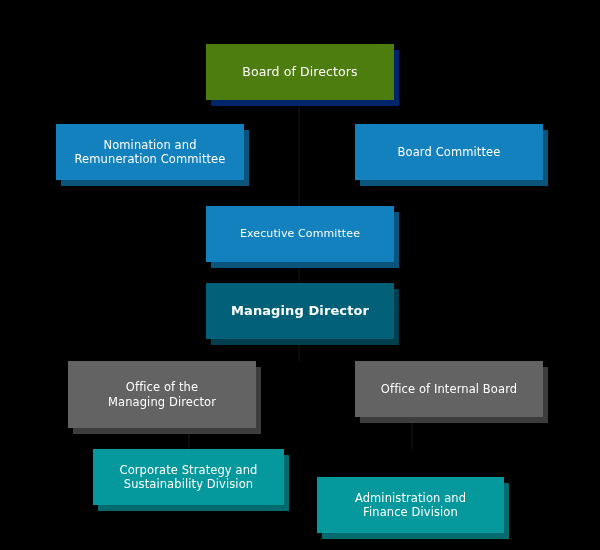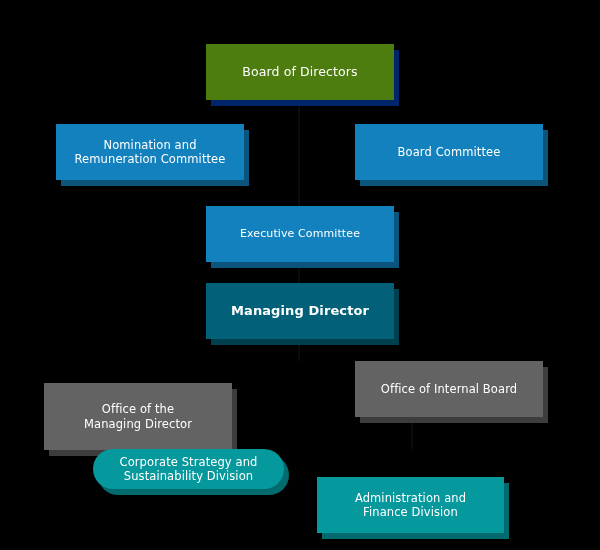--- a/index.html
+++ b/index.html
@@ -54,20 +54,20 @@
     <div class="connector" style="left: 298px; top: 262px; width: 2px; height: 21px;"></div>
     <div class="connector" style="left: 298px; top: 339px; width: 2px; height: 22px;"></div>
     <div class="connector" style="left: 188px; top: 417px; width: 2px; height: 32px;"></div>
     <div class="connector" style="left: 411px; top: 417px; width: 2px; height: 32px;"></div>
     <div class="node t-board" style="left: 206px; top: 44px; width: 188px; height: 56px; background: #4d7c0f; color: rgb(255, 255, 255); box-shadow: rgb(1, 37, 107) 5px 6px 0px 0px;"><span class="node-label">Board of Directors</span></div>
     <div class="node t-comm" style="left: 56px; top: 124px; width: 188px; height: 56px; background: rgb(18, 129, 189); color: rgb(255, 255, 255); box-shadow: rgb(11, 85, 125) 5px 6px 0px 0px;"><span class="node-label">Nomination and
 Remuneration Committee</span></div>
     <div class="node t-comm" style="left: 355px; top: 124px; width: 188px; height: 56px; background: rgb(18, 129, 189); color: rgb(255, 255, 255); box-shadow: rgb(11, 85, 125) 5px 6px 0px 0px;"><span class="node-label">Board Committee</span></div>
     <div class="node t-exec" style="left: 206px; top: 206px; width: 188px; height: 56px; background: rgb(18, 129, 189); color: rgb(255, 255, 255); box-shadow: rgb(11, 85, 125) 5px 6px 0px 0px;"><span class="node-label">Executive Committee</span></div>
     <div class="node t-md" style="left: 206px; top: 283px; width: 188px; height: 56px; background: rgb(2, 97, 121); color: rgb(255, 255, 255); box-shadow: rgb(1, 63, 78) 5px 6px 0px 0px;"><span class="node-label">Managing Director</span></div>
-    <div class="node t-office" style="left: 44px; top: 361px; width: 188px; height: 67px; background: rgb(99, 99, 99); color: rgb(255, 255, 255); box-shadow: rgb(61, 61, 61) 5px 6px 0px 0px; margin-top: 22px;"><span class="node-label">Office of the
+    <div class="node t-office" style="left: 68px; top: 361px; width: 188px; height: 67px; background: rgb(99, 99, 99); color: rgb(255, 255, 255); box-shadow: rgb(61, 61, 61) 5px 6px 0px 0px;"><span class="node-label">Office of the
 Managing Director</span></div>
     <div class="node t-office" style="left: 355px; top: 361px; width: 188px; height: 56px; background: rgb(99, 99, 99); color: rgb(255, 255, 255); box-shadow: rgb(61, 61, 61) 5px 6px 0px 0px;"><span class="node-label">Office of Internal Board</span></div>
-    <div class="node t-div" style="left: 93px; top: 449px; width: 191px; height: 40px; background: rgb(5, 152, 156); color: rgb(255, 255, 255); box-shadow: rgb(3, 106, 109) 5px 6px 0px 0px; border-radius: 20px;"><span class="node-label">Corporate Strategy and
+    <div class="node t-div" style="left: 93px; top: 449px; width: 191px; height: 56px; background: rgb(5, 152, 156); color: rgb(255, 255, 255); box-shadow: rgb(3, 106, 109) 5px 6px 0px 0px;"><span class="node-label">Corporate Strategy and
 Sustainability Division</span></div>
     <div class="node t-div" style="left: 317px; top: 449px; width: 187px; height: 56px; background: rgb(5, 152, 156); color: rgb(255, 255, 255); box-shadow: rgb(3, 106, 109) 5px 6px 0px 0px; margin-top: 28px;"><span class="node-label">Administration and
 Finance Division</span></div>
   </div>
 
 </body></html>

